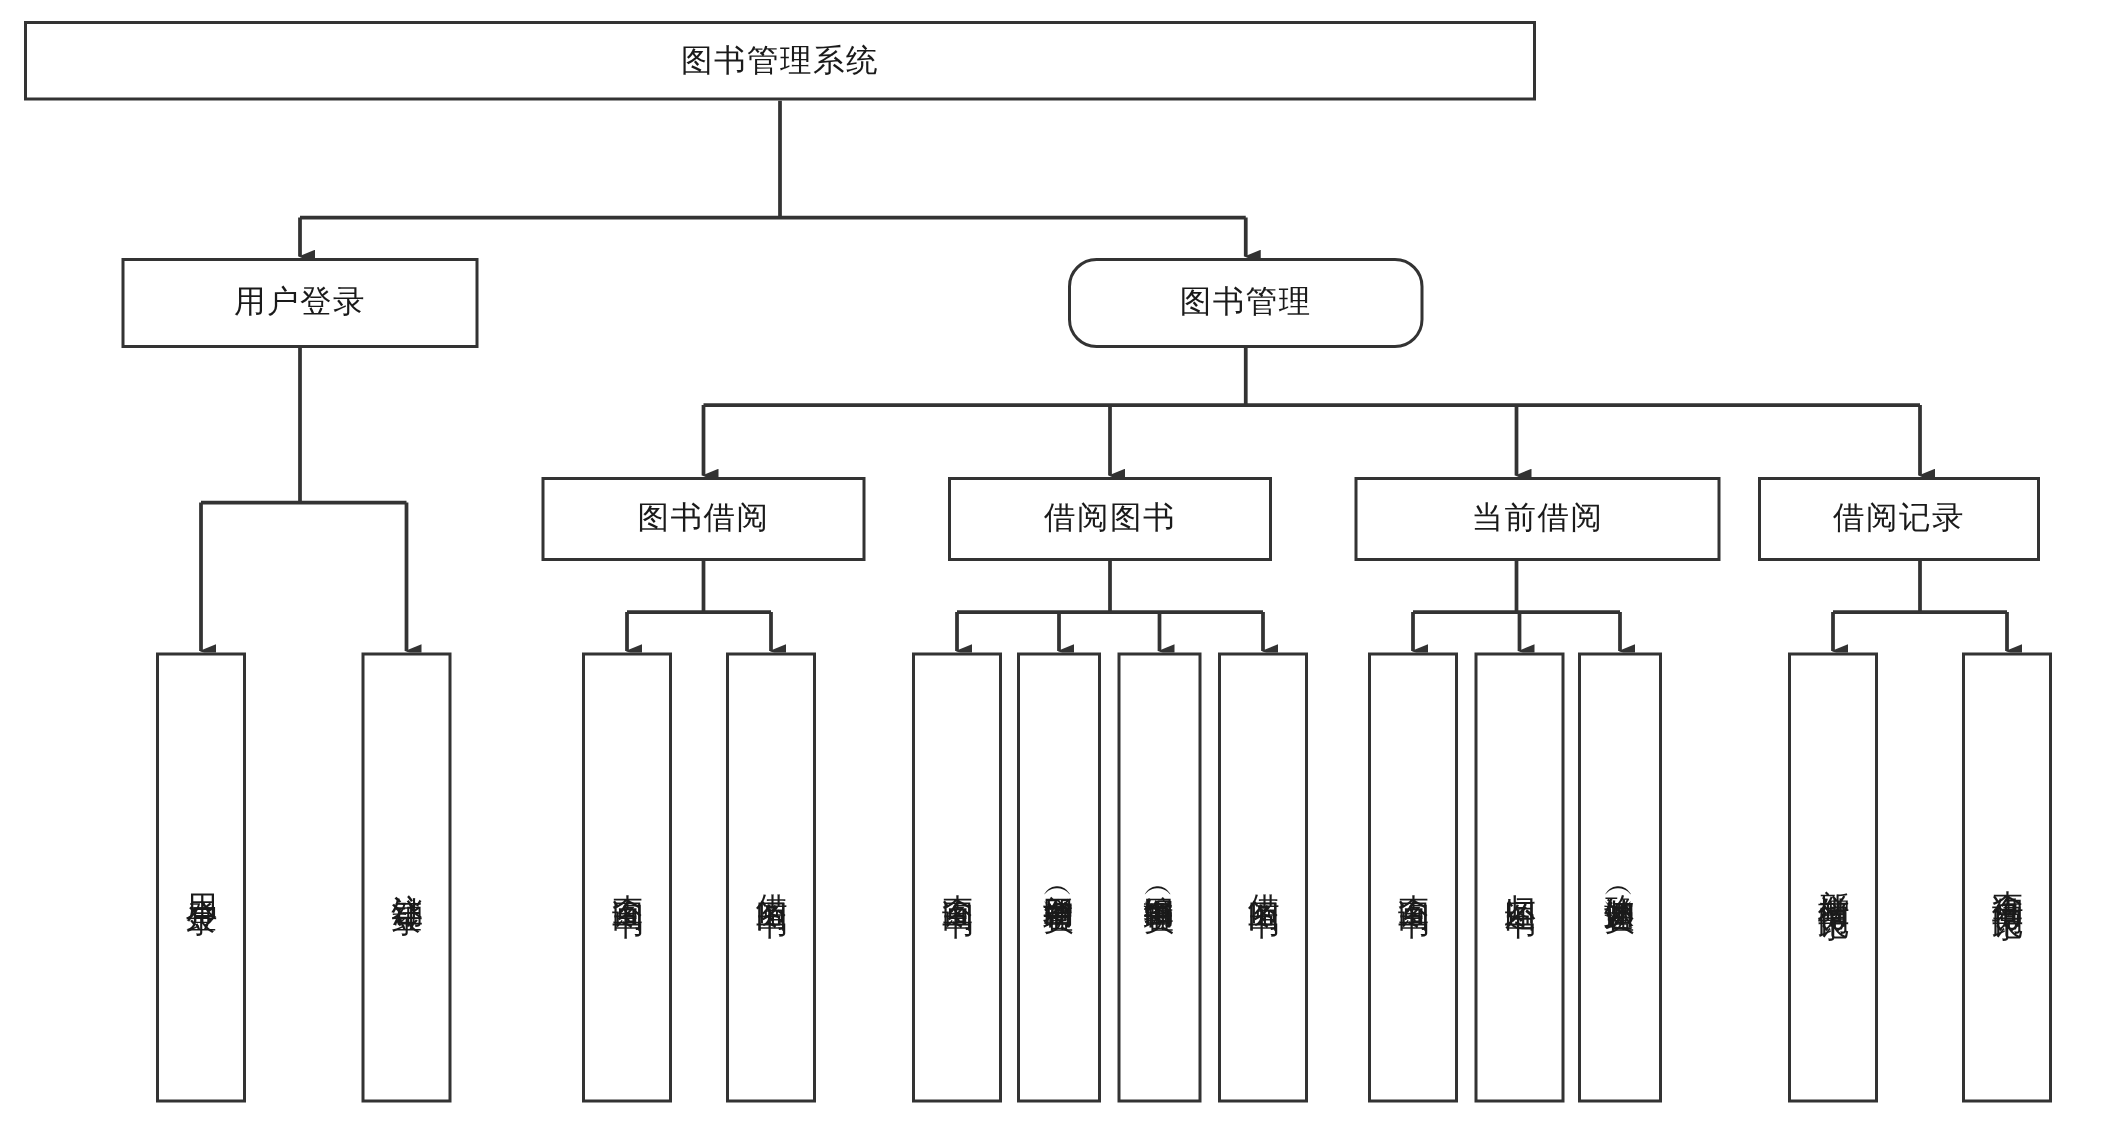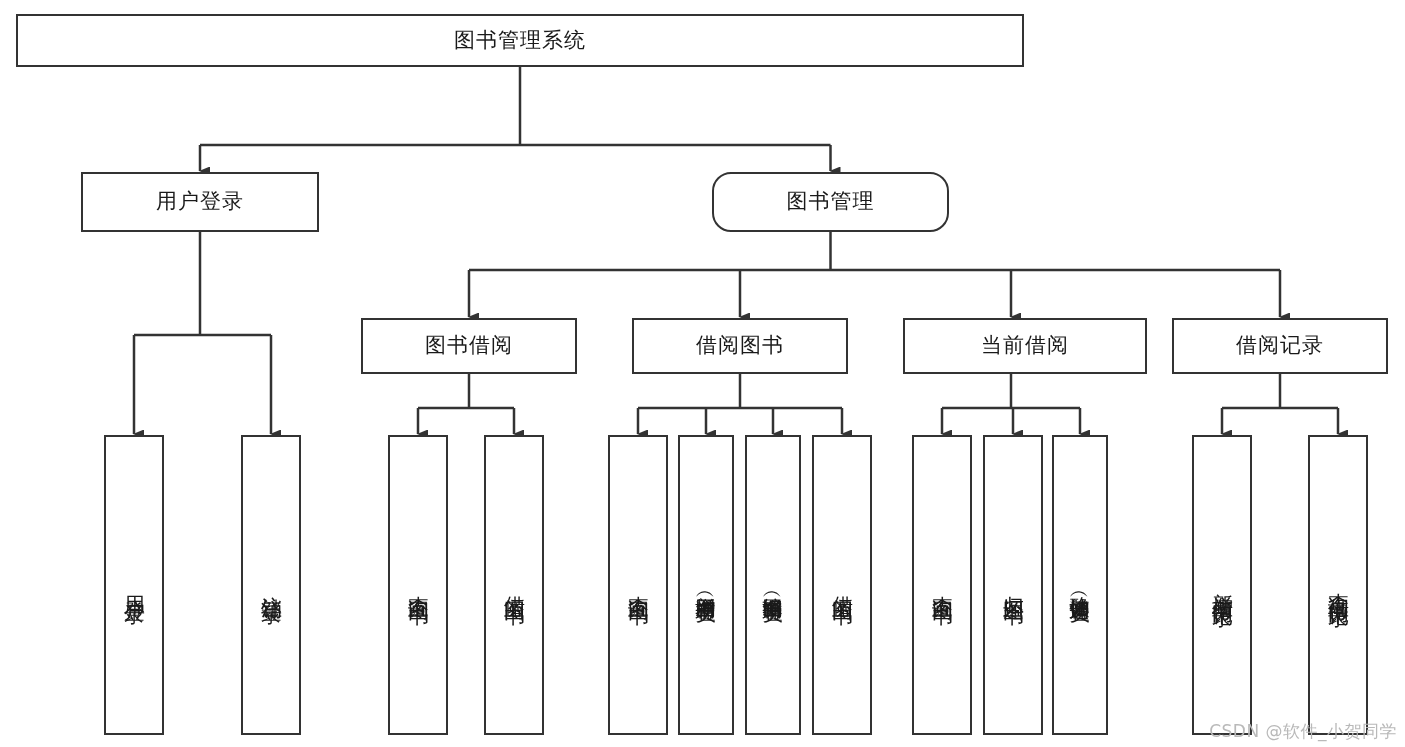--- a/index.html
+++ b/index.html
@@ -120,21 +120,21 @@
       </div>
       <div class="node-box" style="left: 361px; top: 318px; width: 216px; height: 56px;">
         <span class="node-label-h">图书借阅</span>
       </div>
       <div class="node-box" style="left: 632px; top: 318px; width: 216px; height: 56px;">
         <span class="node-label-h">借阅图书</span>
       </div>
       <div class="node-box" style="left: 903px; top: 318px; width: 244px; height: 56px;">
         <span class="node-label-h">当前借阅</span>
       </div>
-      <div class="node-box" style="left: 1172px; top: 318px; width: 216px; height: 56px;">
+      <div class="node-box" style="left: 1172px; top: 318px; width: 188px; height: 56px;">
         <span class="node-label-h">借阅记录</span>
       </div>
       <div class="node-box" style="left: 104px; top: 435px; width: 60px; height: 300px;">
         <span class="node-label-v">用户登录</span>
       </div>
       <div class="node-box" style="left: 241px; top: 435px; width: 60px; height: 300px;">
         <span class="node-label-v">注销登录</span>
       </div>
       <div class="node-box" style="left: 388px; top: 435px; width: 60px; height: 300px;">
         <span class="node-label-v">查询图书</span>
@@ -164,14 +164,13 @@
         <span class="node-label-v dense">确认归还（管理员）</span>
       </div>
       <div class="node-box" style="left: 1192px; top: 435px; width: 60px; height: 300px;">
         <span class="node-label-v">新增借阅记录</span>
       </div>
       <div class="node-box" style="left: 1308px; top: 435px; width: 60px; height: 300px;">
         <span class="node-label-v">查询借阅记录</span>
       </div>
     </div>
 
-  <div class="watermark">CSDN @软件_小贺同学</div>
 </div>
 
 </body></html>

